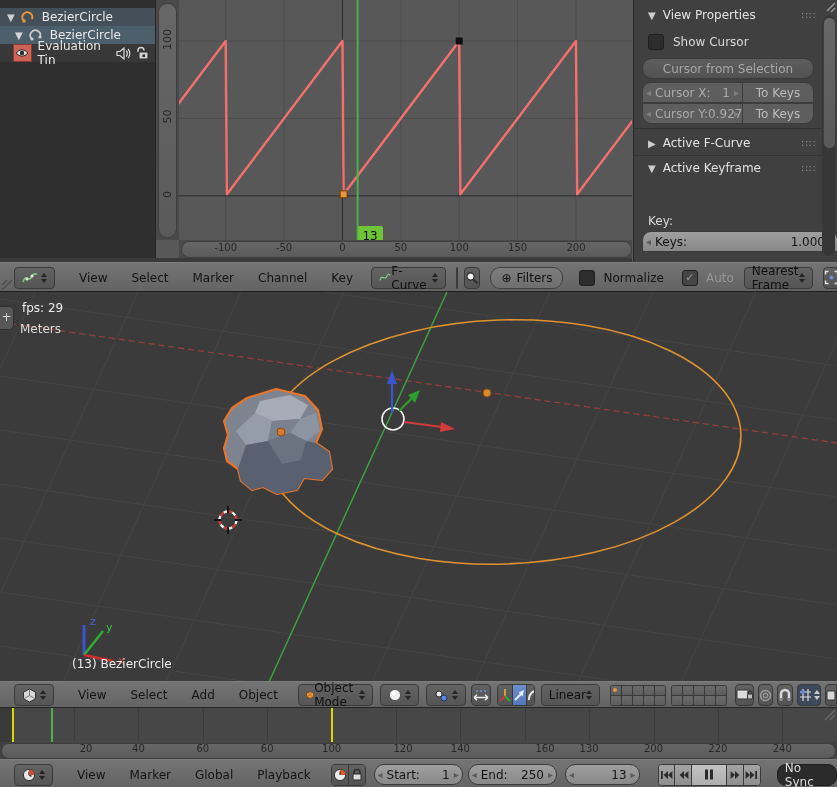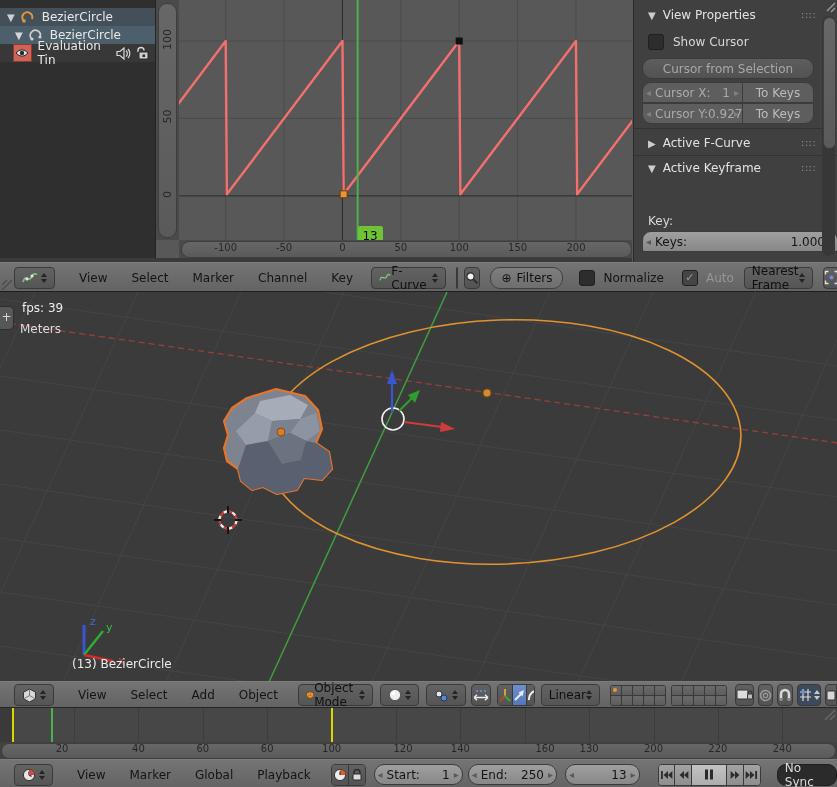--- a/index.html
+++ b/index.html
@@ -367,21 +367,21 @@
 
       <g>
         <line x1="84" y1="363" x2="84" y2="333" stroke="#3b55d0" stroke-width="3"></line>
         <line x1="84" y1="363" x2="103" y2="339" stroke="#2fae2f" stroke-width="2.4"></line>
         <line x1="84" y1="363" x2="113" y2="369" stroke="#cc2f2f" stroke-width="2.4"></line>
         <text x="90" y="333" fill="#4a66e0" font-size="11" font-family="DejaVu Sans">z</text>
         <text x="106" y="339" fill="#3fbf3f" font-size="11" font-family="DejaVu Sans">y</text>
         <text x="118" y="372" fill="#d04040" font-size="11" font-family="DejaVu Sans">x</text>
       </g>
     </svg>
-    <div class="abs" style="left:22px;top:9px;color:#ececec;">fps: 39</div>
+    <div class="abs" style="left:22px;top:9px;color:#ececec;">fps: 29</div>
     <div class="abs" style="left:20px;top:30px;color:#dcdcdc;">Meters</div>
     <div class="abs" style="left:72px;top:365px;color:#ececec;">(13) BezierCircle</div>
     <div class="abs" style="left:0;top:14px;width:13px;height:22px;background:#575757;border:1px solid #2e2e2e;border-left:none;border-radius:0 5px 5px 0;color:#d8d8d8;text-align:center;line-height:20px;">+</div>
   </div>
 
   <div class="hdr abs" style="left:0;top:681px;width:837px;height:26px;">
     <span class="dd" style="margin-left:14px;">
       <svg width="15" height="15" viewBox="0 0 15 15">
           <path d="M7.5,1 L13.5,4.2 V10.8 L7.5,14 L1.5,10.8 V4.2 Z" fill="#d9d9d9" stroke="#333" stroke-width="1"></path>
           <path d="M7.5,1 V7.6 L1.5,10.8 M7.5,7.6 L13.5,10.8" fill="none" stroke="#6e6e6e" stroke-width=".9"></path>
@@ -545,21 +545,21 @@
         <div style="position: absolute; top: 0px; height: 34px; left: 11.8769px; width: 2px; background: rgb(216, 216, 0);"></div>
         <div style="position: absolute; top: 0px; height: 34px; left: 330.581px; width: 2px; background: rgb(216, 216, 0);"></div>
         <div style="position: absolute; top: 0px; height: 34px; left: 50.5077px; width: 2px; background: rgb(76, 176, 76);"></div>
       </div>
     <svg class="abs" style="right:1px;top:1px;" width="12" height="12" viewBox="0 0 12 12">
         <path d="M11,1 L1,11 M11,6 L6,11" stroke="#6a6a6a" stroke-width="1.3"></path>
       </svg>
     <div class="abs" style="left:0;top:34px;width:837px;height:17px;background:#424242;">
       <div class="pill abs" style="left:1px;top:1px;width:833px;height:14px;"></div>
       <div id="tlTicks" class="abs" style="left:0;top:1px;width:837px;height:15px;">
-          <span class="ticktxt" style="left: 42px;">20</span>
+          <span class="ticktxt" style="left: 66px;">20</span>
           <span class="ticktxt" style="left: 118.427px;">40</span>
           <span class="ticktxt" style="left: 182.812px;">60</span>
           <span class="ticktxt" style="left: 247.196px;">60</span>
           <span class="ticktxt" style="left: 311.581px;">100</span>
           <span class="ticktxt" style="left: 383px;">120</span>
           <span class="ticktxt" style="left: 440.35px;">140</span>
           <span class="ticktxt" style="left: 525px;">160</span>
           <span class="ticktxt" style="left: 569.119px;">130</span>
           <span class="ticktxt" style="left: 633.504px;">200</span>
           <span class="ticktxt" style="left: 697.888px;">220</span>

